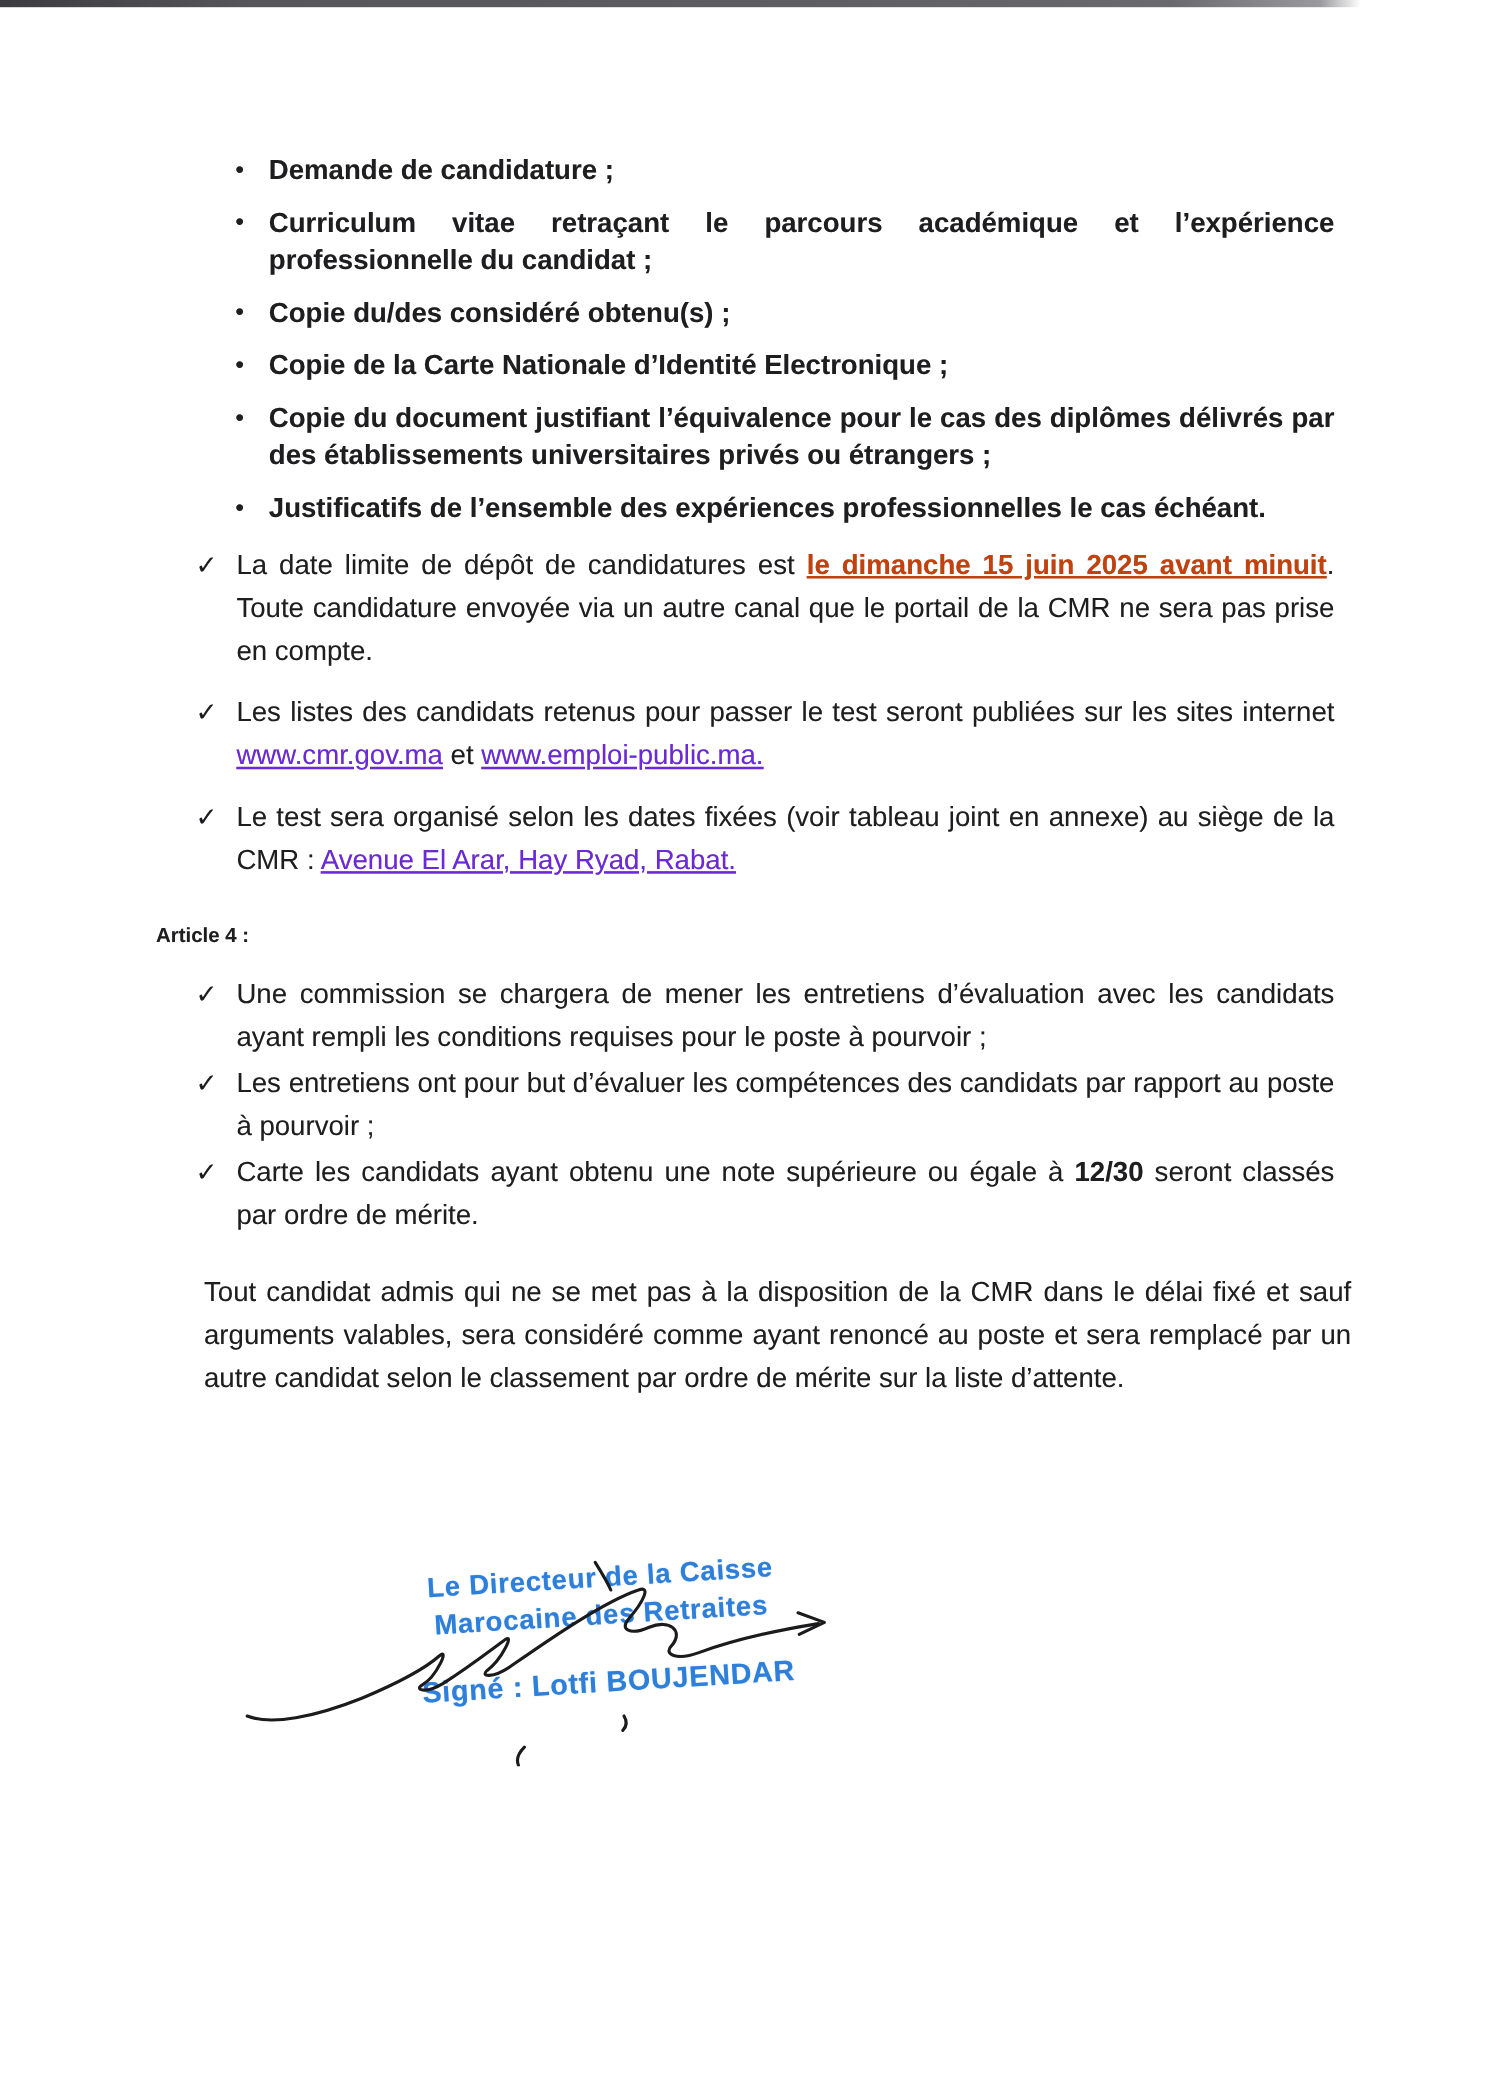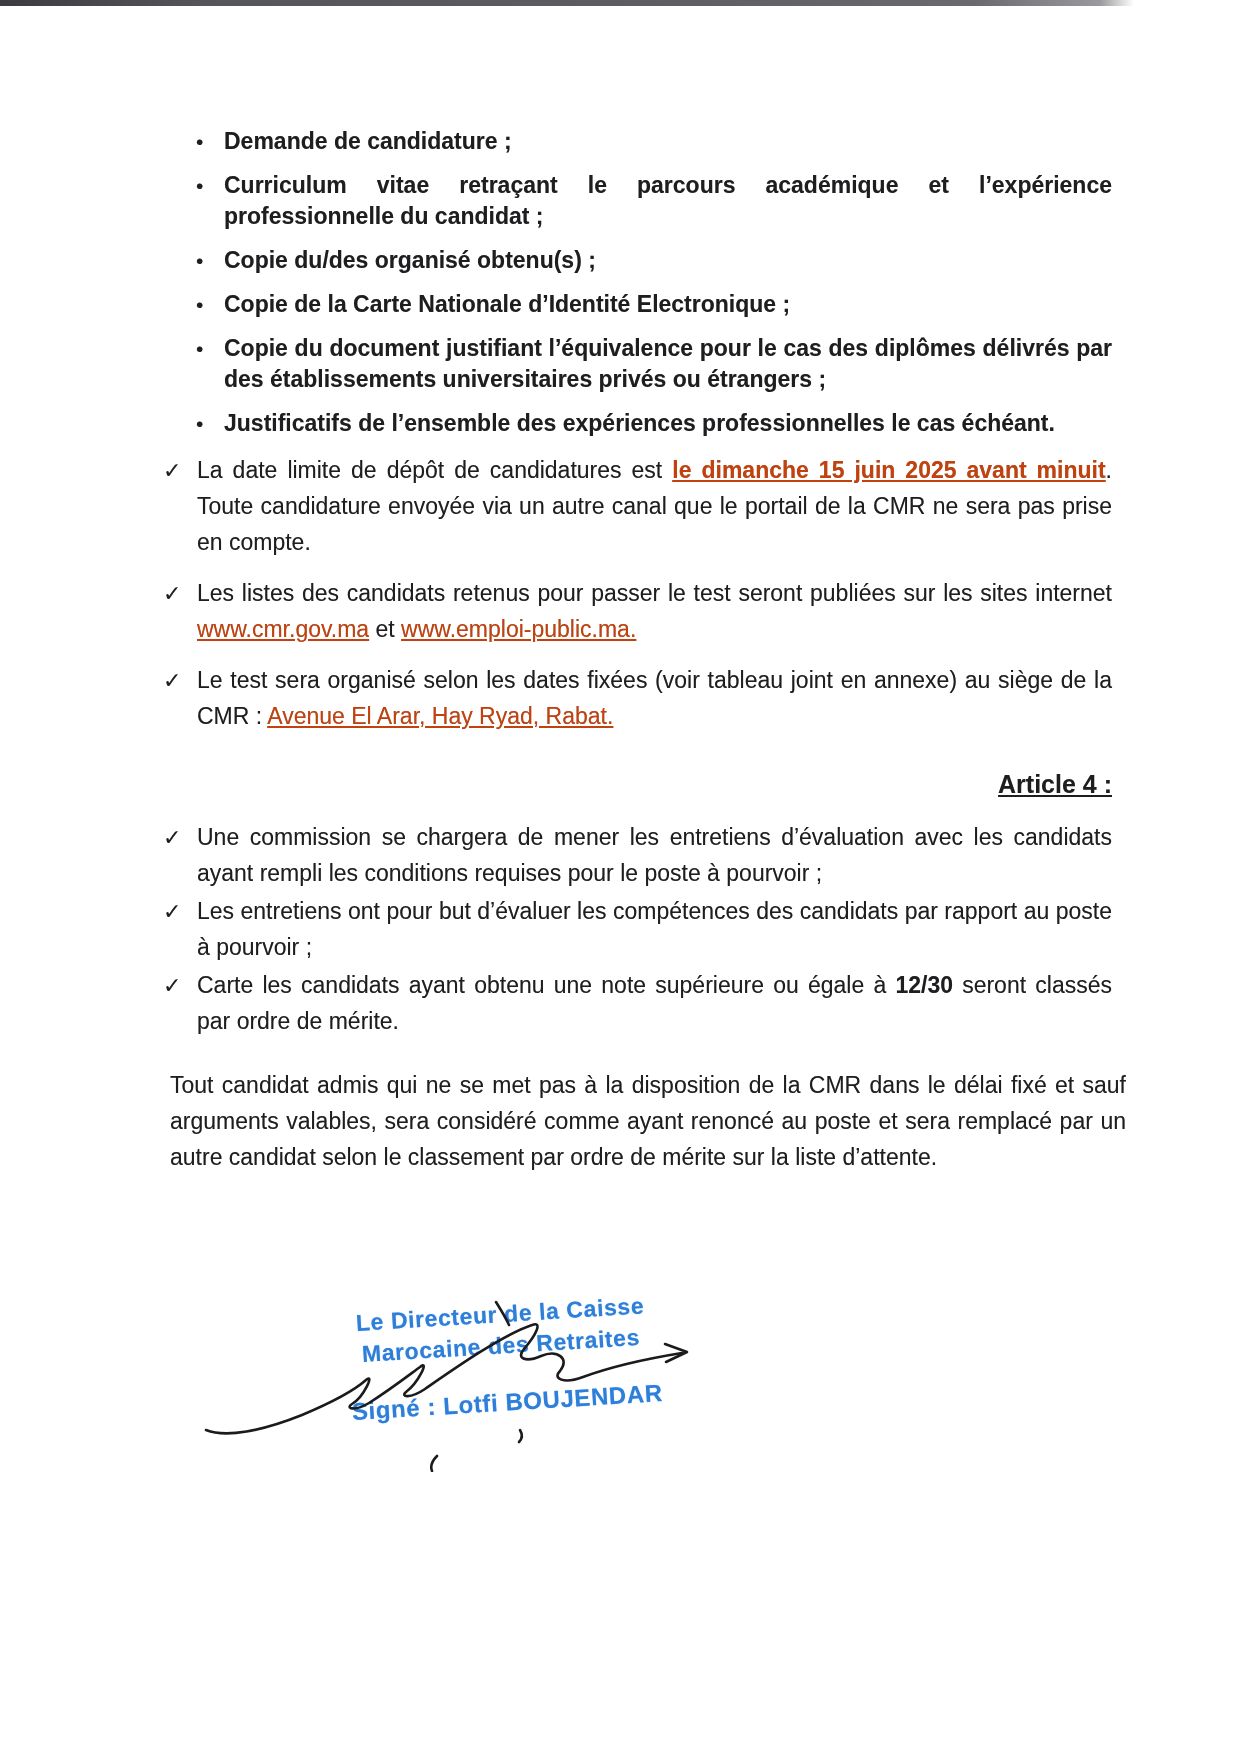--- a/index.html
+++ b/index.html
@@ -27,26 +27,26 @@
   .bullet-glyph{flex:none;width:28px;font-size:21px;}
   .bullet-text{flex:1;text-align:justify;font-weight:bold;}
   
   .checks{margin:10px 0 0 33px;padding:0;}
   .check-item{display:flex;line-height:36px;}
   .checks-a3 .check-item{margin-bottom:15px;}
   .checks-a4 .check-item{margin-bottom:2px;}
   .check-glyph{flex:none;width:34px;font-size:22px;padding-top:1px;}
   .check-text{flex:1;text-align:justify;}
   .deadline{color:#c2410c;font-weight:bold;text-decoration:underline;}
-  .doc-link{color:#c2410c;text-decoration:underline;}
+  .doc-link{color:#6d28d9;text-decoration:underline;}
   .score{font-weight:bold;}
   
   .article-heading{
     margin:36px 0 20px 0;
-    font-size:25px;font-weight:bold;text-decoration:underline;text-align:right;
+    font-size:17px;font-weight:bold;
   }
   
   .closing{
     margin:28px 0 0 40px;width:956px;
     line-height:36px;text-align:justify;
   }
   
   .stamp-line{
     position:absolute;
     color:#2e7fd9;font-weight:bold;white-space:nowrap;
@@ -71,21 +71,21 @@
     <li>
       <span class="bullet-glyph">•</span>
       <span class="bullet-text">Demande de candidature ;</span>
     </li>
     <li>
       <span class="bullet-glyph">•</span>
       <span class="bullet-text">Curriculum vitae retraçant le parcours académique et l’expérience professionnelle du candidat ;</span>
     </li>
     <li>
       <span class="bullet-glyph">•</span>
-      <span class="bullet-text">Copie du/des organisé obtenu(s) ;</span>
+      <span class="bullet-text">Copie du/des considéré obtenu(s) ;</span>
     </li>
     <li>
       <span class="bullet-glyph">•</span>
       <span class="bullet-text">Copie de la Carte Nationale d’Identité Electronique ;</span>
     </li>
     <li>
       <span class="bullet-glyph">•</span>
       <span class="bullet-text">Copie du document justifiant l’équivalence pour le cas des diplômes délivrés par des établissements universitaires privés ou étrangers ;</span>
     </li>
     <li>

